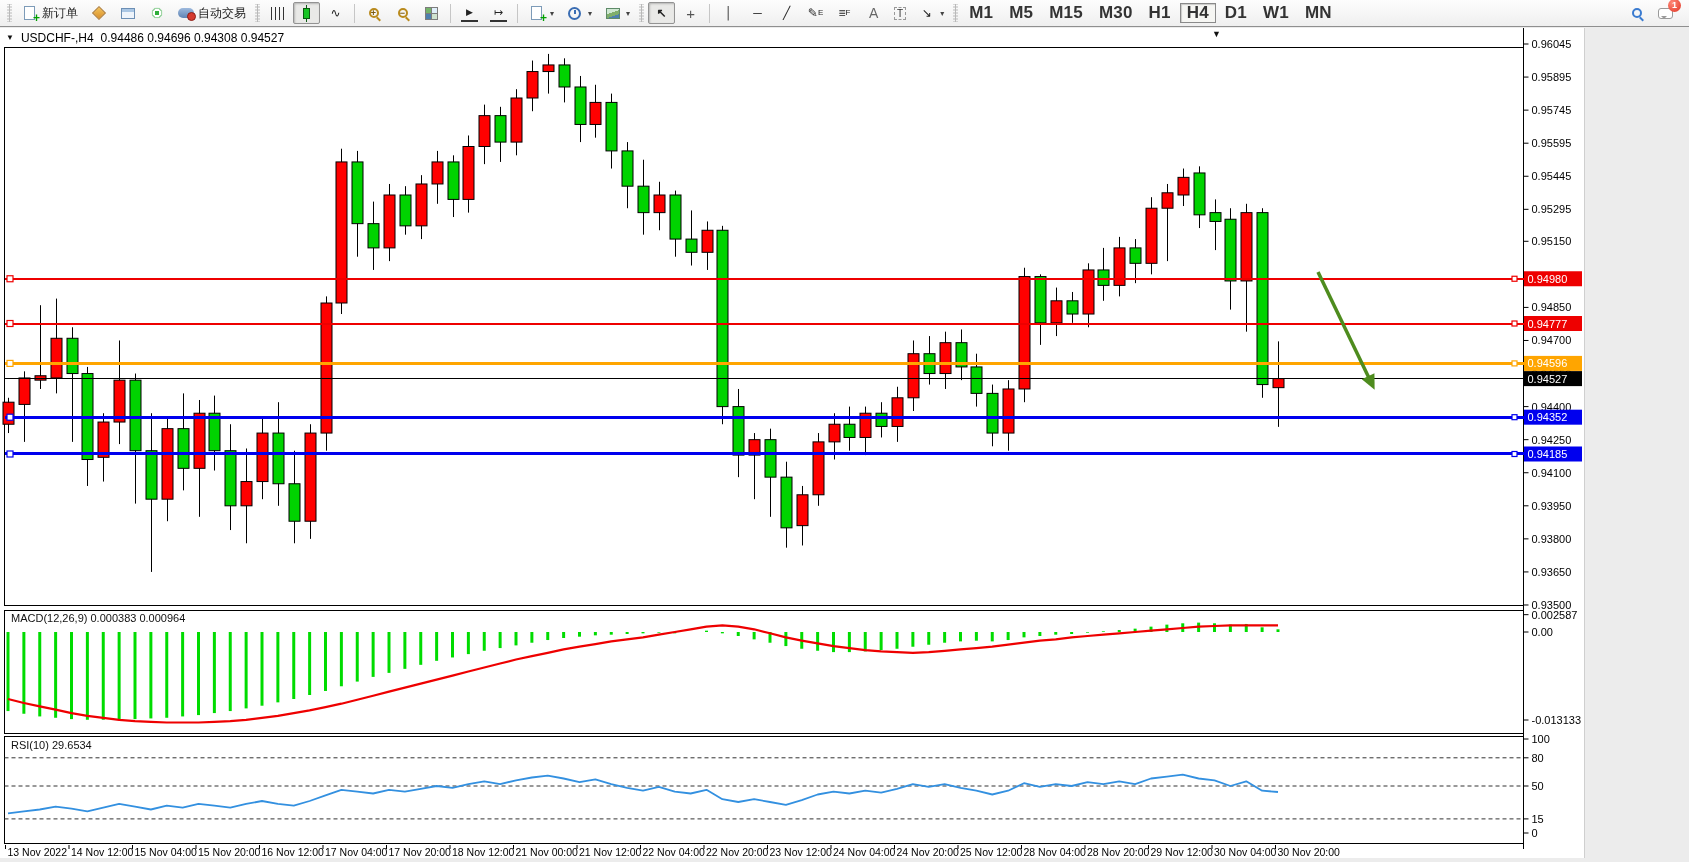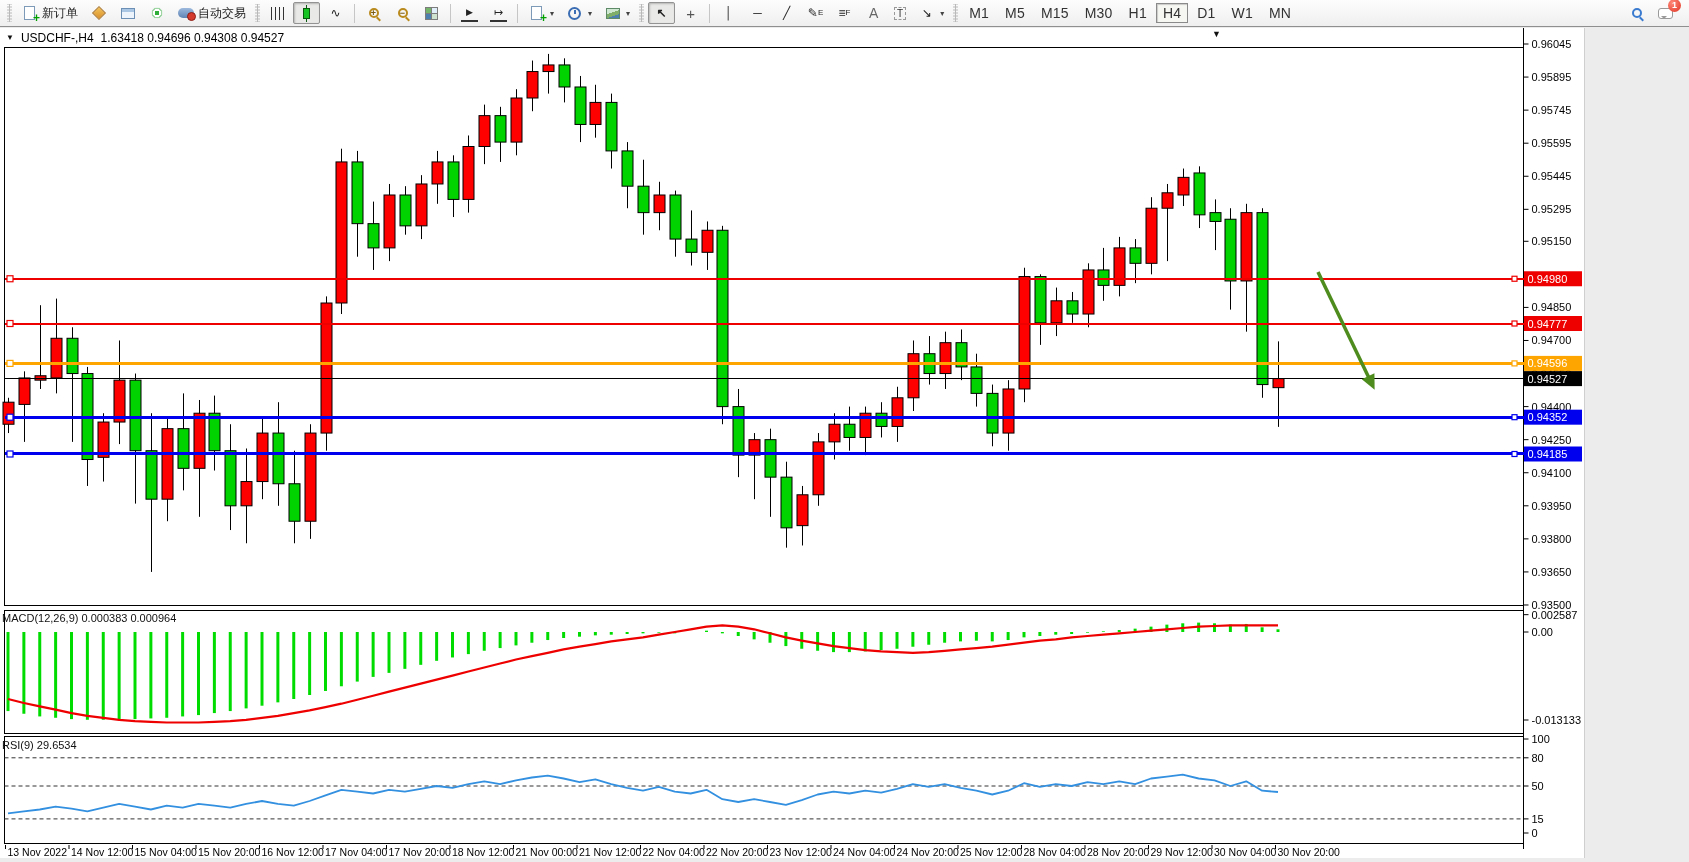--- a/index.html
+++ b/index.html
@@ -32,34 +32,34 @@
   .ic-mag.blue{border-color:#3a7bd0;color:#3a7bd0}
   .ic-mag.blue::after{background:#3a7bd0}
   .ic-tile{width:13px;height:13px;display:grid;grid-template-columns:1fr 1fr;grid-template-rows:1fr 1fr;gap:1px;background:#7c7c7c;border:1px solid #7c7c7c}
   .ic-tile span{display:block}
   .ic-clock{width:13px;height:13px;border:2px solid #3a6db3;border-radius:50%;position:relative}
   .ic-clock::after{content:"";position:absolute;left:4px;top:1.5px;width:1.5px;height:4px;background:#3a6db3}
   .ic-pic{width:14px;height:11px;border:1px solid #5e8a68;background:linear-gradient(160deg,#cfe8d2 0 40%,#7fae6b 40% 70%,#4d7fae 70%)}
   .glyph{font-size:12px;color:#222}
   .glyph sub{font-size:8px}
   .ic-T{border:1px dashed #999;font-size:10px;padding:0 2px;color:#333}
-  .tf{font-size:14px;color:#333;height:20px;display:inline-flex;align-items:center;padding:0 6px;border:1px solid transparent;font-weight:normal;letter-spacing:.2px}
+  .tf{font-size:17px;color:#333;height:20px;display:inline-flex;align-items:center;padding:0 6px;border:1px solid transparent;font-weight:bold;letter-spacing:.2px}
   .tf.pressed{background:#f6f6f3;border:1px solid #8a8a8a;box-shadow:inset 1px 1px 1px rgba(0,0,0,.18)}
   #tb-right{margin-left:auto;display:flex;align-items:center;gap:12px;padding-right:10px}
   .ic-bub{width:15px;height:11px;border:1px solid #9a9a9a;border-radius:3px;background:#fff;position:relative}
   .ic-bub::after{content:"";position:absolute;left:2px;bottom:-4px;border:3px solid transparent;border-top-color:#9a9a9a}
   .badge{position:absolute;top:-6px;right:-7px;min-width:13px;height:13px;background:radial-gradient(circle at 35% 30%,#ff8a7a,#e03322);color:#fff;border-radius:50%;font-size:9px;display:flex;align-items:center;justify-content:center;font-weight:bold}
 
   
   #chart-region{position:absolute;top:28px;left:0;width:1689px;height:834px;background:#fff}
   #chart-svg{position:absolute;top:0;left:0;font-family:"Liberation Sans",sans-serif}
   #title-strip{position:absolute;top:0;left:0;width:1523px;height:19px;background:#fff;display:flex;align-items:center;gap:7px;padding-left:6px;font-size:12px;color:#000;z-index:2}
   #title-strip .caret{font-size:8px;color:#111}
   #shift-marker{position:absolute;left:1212px;top:1px;font-size:9px;color:#111}
-  .pane-label{position:absolute;left:2px;font-size:11px;color:#111;z-index:2;white-space:nowrap}
+  .pane-label{position:absolute;left:11px;font-size:11px;color:#111;z-index:2;white-space:nowrap}
   #macd-label{top:584px}
   #rsi-label{top:711px}
   #right-fill{position:absolute;left:1584px;top:0;width:105px;height:834px;background:#ececec;border-left:1px solid #cfcfcf}
   #bottom-fill{position:absolute;left:0;top:830px;width:1689px;height:4px;background:#ececec}
 </style>
 </head>
 <body>
 
 <div id="toolbar">
   <span class="grip"></span>
@@ -596,26 +596,26 @@
       <text x="1150.5" y="828" font-size="10.5" fill="#000">29 Nov 12:00</text>
       <line x1="1212" y1="817" x2="1212" y2="821" stroke="#000"></line>
       <text x="1214" y="828" font-size="10.5" fill="#000">30 Nov 04:00</text>
       <line x1="1275.5" y1="817" x2="1275.5" y2="821" stroke="#000"></line>
       <text x="1277.5" y="828" font-size="10.5" fill="#000">30 Nov 20:00</text>
     </svg>
 
   <div id="title-strip">
     <span class="caret">▼</span>
     <span>USDCHF-,H4</span>
-    <span>1.63418 0.94696 0.94308 0.94527</span>
+    <span>0.94486 0.94696 0.94308 0.94527</span>
     <span id="shift-marker">▼</span>
   </div>
 
   <div class="pane-label" id="macd-label">
     <span>MACD(12,26,9)</span>&nbsp;<span>0.000383 0.000964</span>
   </div>
   <div class="pane-label" id="rsi-label">
-    <span>RSI(9)</span>&nbsp;<span>29.6534</span>
+    <span>RSI(10)</span>&nbsp;<span>29.6534</span>
   </div>
 
   <div id="right-fill"></div>
   <div id="bottom-fill"></div>
 </div>
 
 </body></html>

